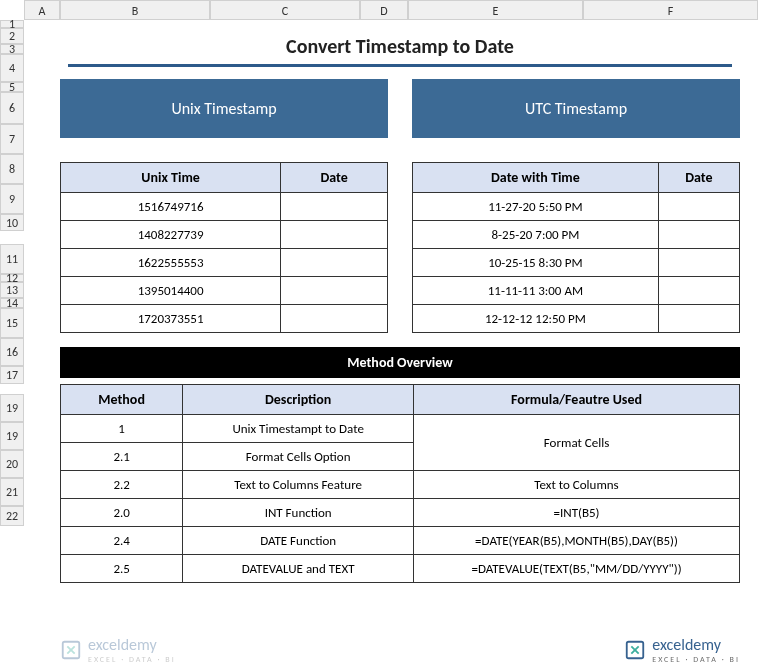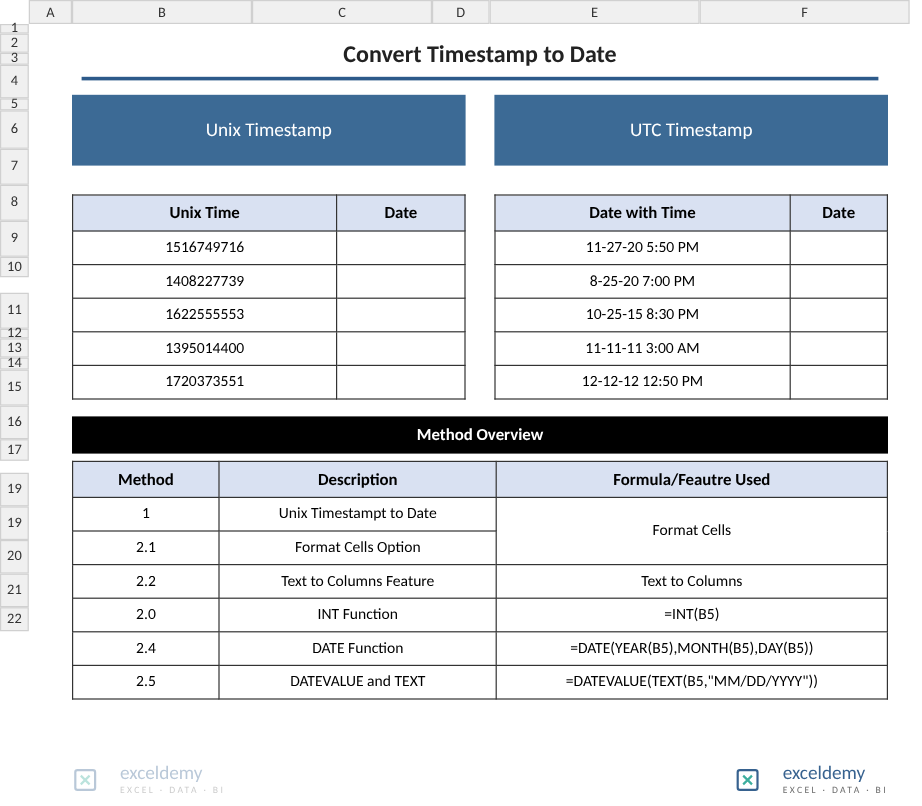--- a/index.html
+++ b/index.html
@@ -13,21 +13,21 @@
 .ribbon{background:#3c6a95;color:#fff;font-weight:normal;text-align:center;padding:20px 0;font-size:16px}
 .two-col{display:flex;gap:24px;margin-bottom:14px}
 .col{flex:1}
 table{width:100%;border-collapse:collapse;margin-top:24px}
 th,td{border:1px solid #333;padding:6px 4px;text-align:center;background:#fff;font-size:13px}
 th{background:#d9e1f2;font-weight:bold;font-size:14px}
 .ribbon-brown{background:#000000;color:#fff;font-weight:bold;text-align:center;padding:7px 0;font-size:14px;margin-top:2px}
 .method-table{margin-top:6px}
 .method-table th,.method-table td{padding:6px 4px}
 .logo-area{position:absolute;bottom:8px;left:60px;width:680px;display:flex;justify-content:space-between;opacity:.95}
-.logo{display:flex;align-items:center;gap:18px;font-size:11px}
+.logo{display:flex;align-items:center;gap:6px;font-size:11px}
 .logo svg{width:22px;height:22px}
 .logo-big{font-size:16px;color:#2d5a8a}
 .logo-sub{font-size:8px;letter-spacing:2px;color:#666}
 .faded{opacity:.35}
 </style>
 </head>
 <body>
 
 <div class="grid">
   <div id="col-headers">

